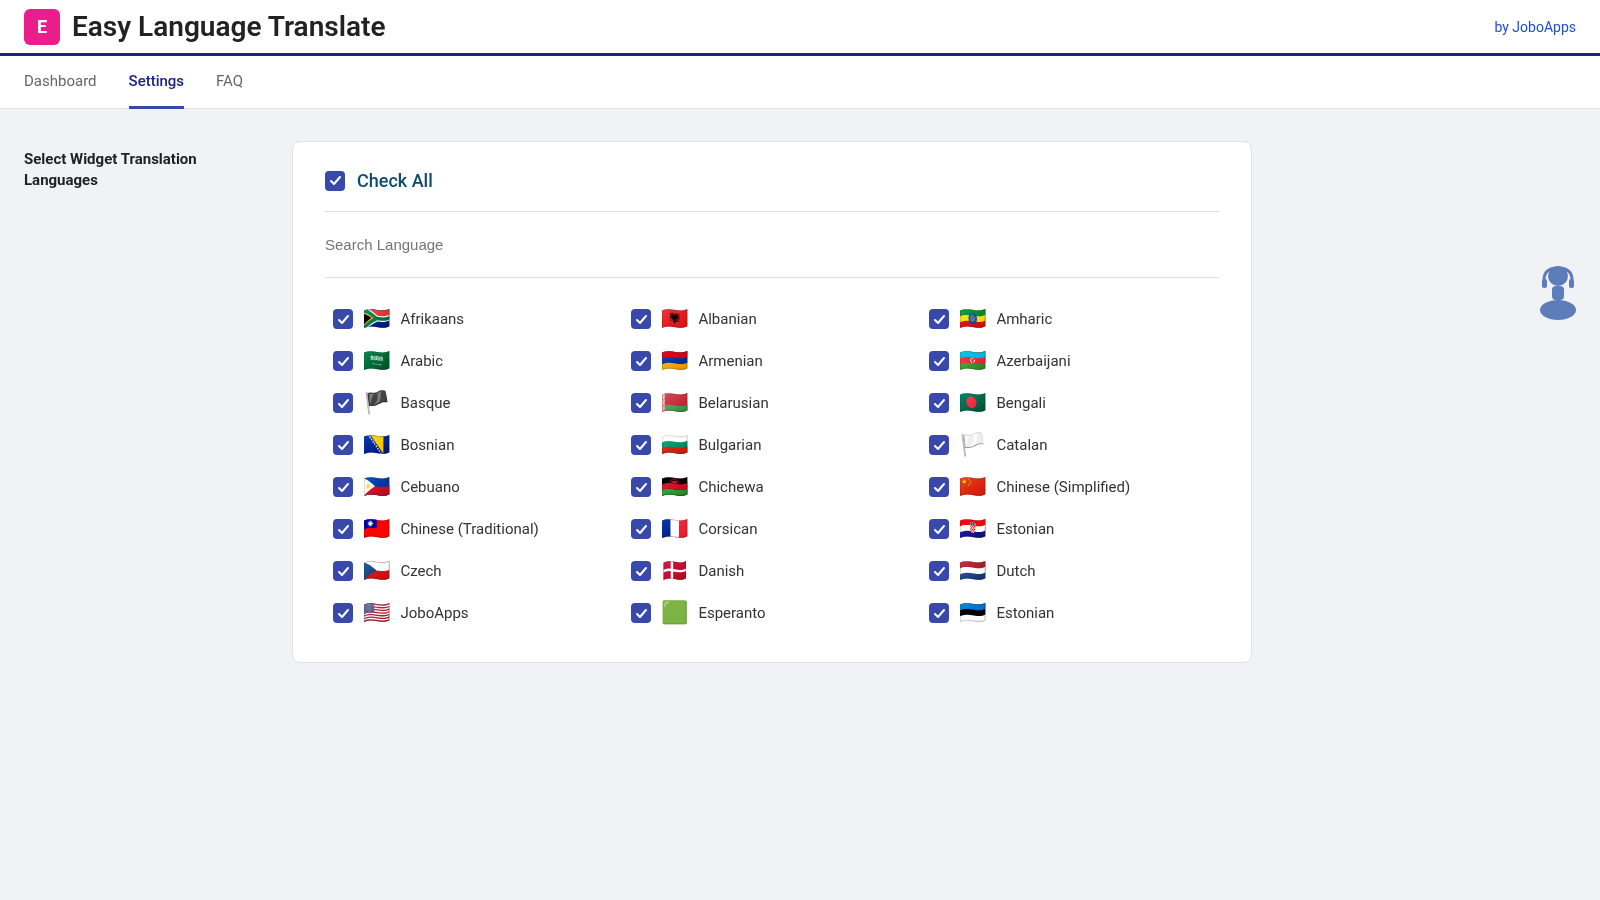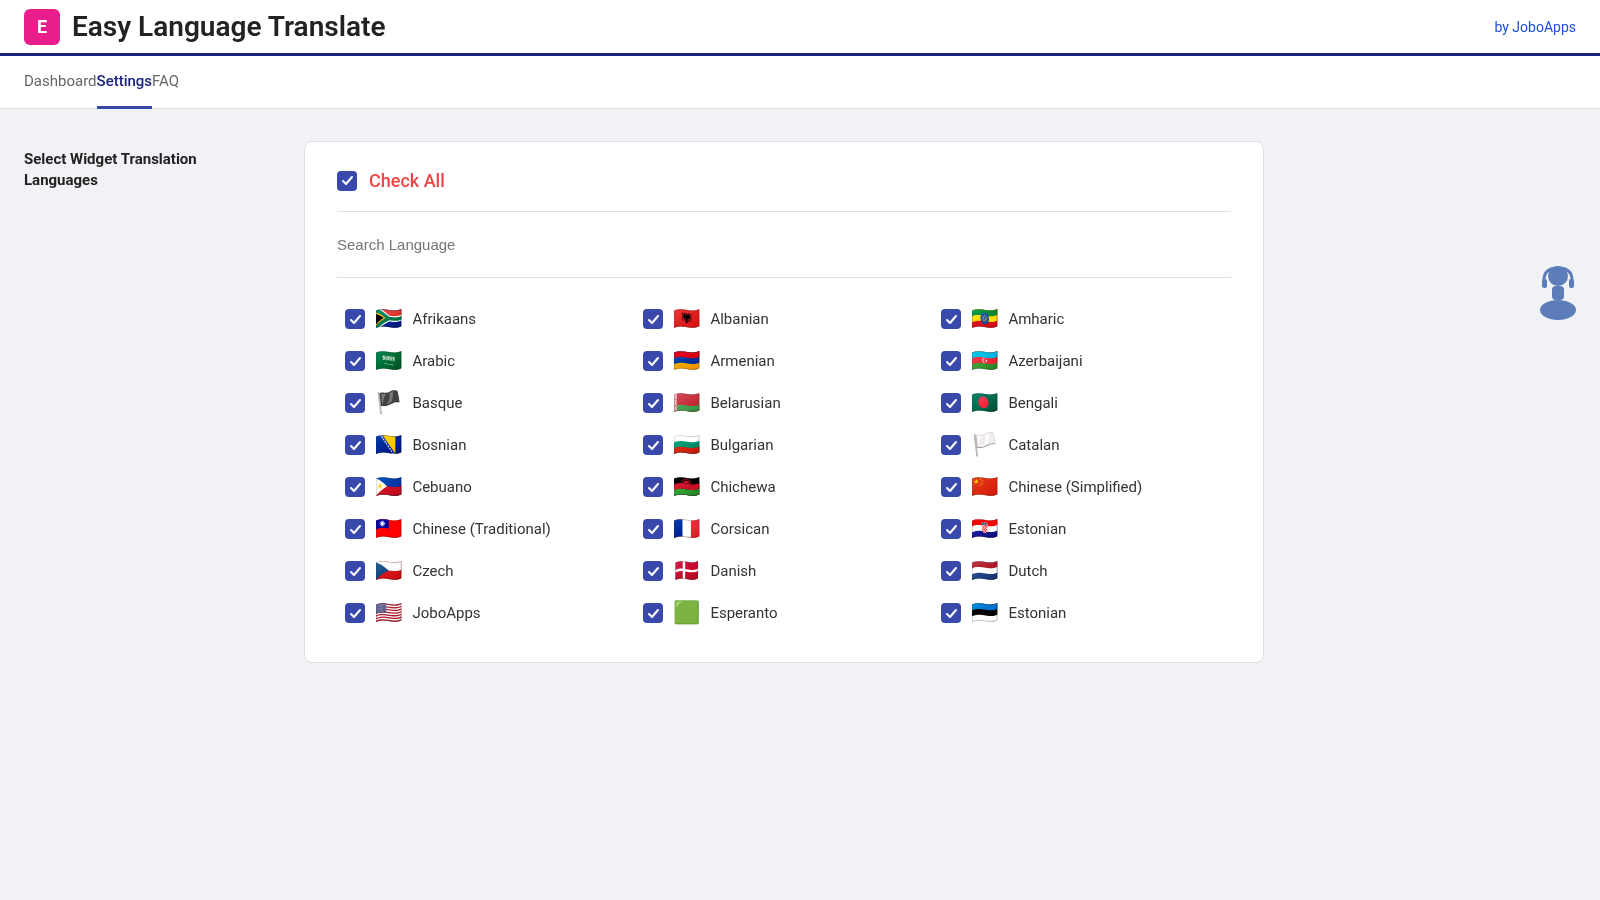--- a/index.html
+++ b/index.html
@@ -46,41 +46,42 @@
     .header-right {
       font-size: 14px;
       color: #1d4ed8;
     }
 
     
     .nav {
       background: #fff;
       padding: 0 24px;
       display: flex;
+      gap: 32px;
       border-bottom: 1px solid #e0e0e0;
     }
     .nav-item {
       padding: 16px 0;
       font-size: 15px;
       color: #666;
       cursor: pointer;
       border-bottom: 3px solid transparent;
       margin-bottom: -1px;
     }
     .nav-item.active {
       color: #1a237e;
       border-bottom-color: #3949ab;
       font-weight: 500;
     }
 
     
     .main {
       display: flex;
       padding: 32px 24px;
-      gap: 40px;
+      gap: 28px;
       max-width: 1400px;
     }
     .sidebar-label {
       width: 240px;
       padding-top: 8px;
       font-size: 15px;
       font-weight: 700;
       color: #222;
       line-height: 1.4;
     }
@@ -99,21 +100,21 @@
     .check-all-row {
       display: flex;
       align-items: center;
       gap: 12px;
       padding-bottom: 20px;
       border-bottom: 1px solid #e0e0e0;
     }
     .check-all-label {
       font-size: 18px;
       font-weight: 500;
-      color: #ef4444;
+      color: #0c4a6e;
     }
 
     
     .search-row {
       padding: 20px 0;
       border-bottom: 1px solid #e0e0e0;
     }
     .search-input {
       width: 100%;
       border: none;

